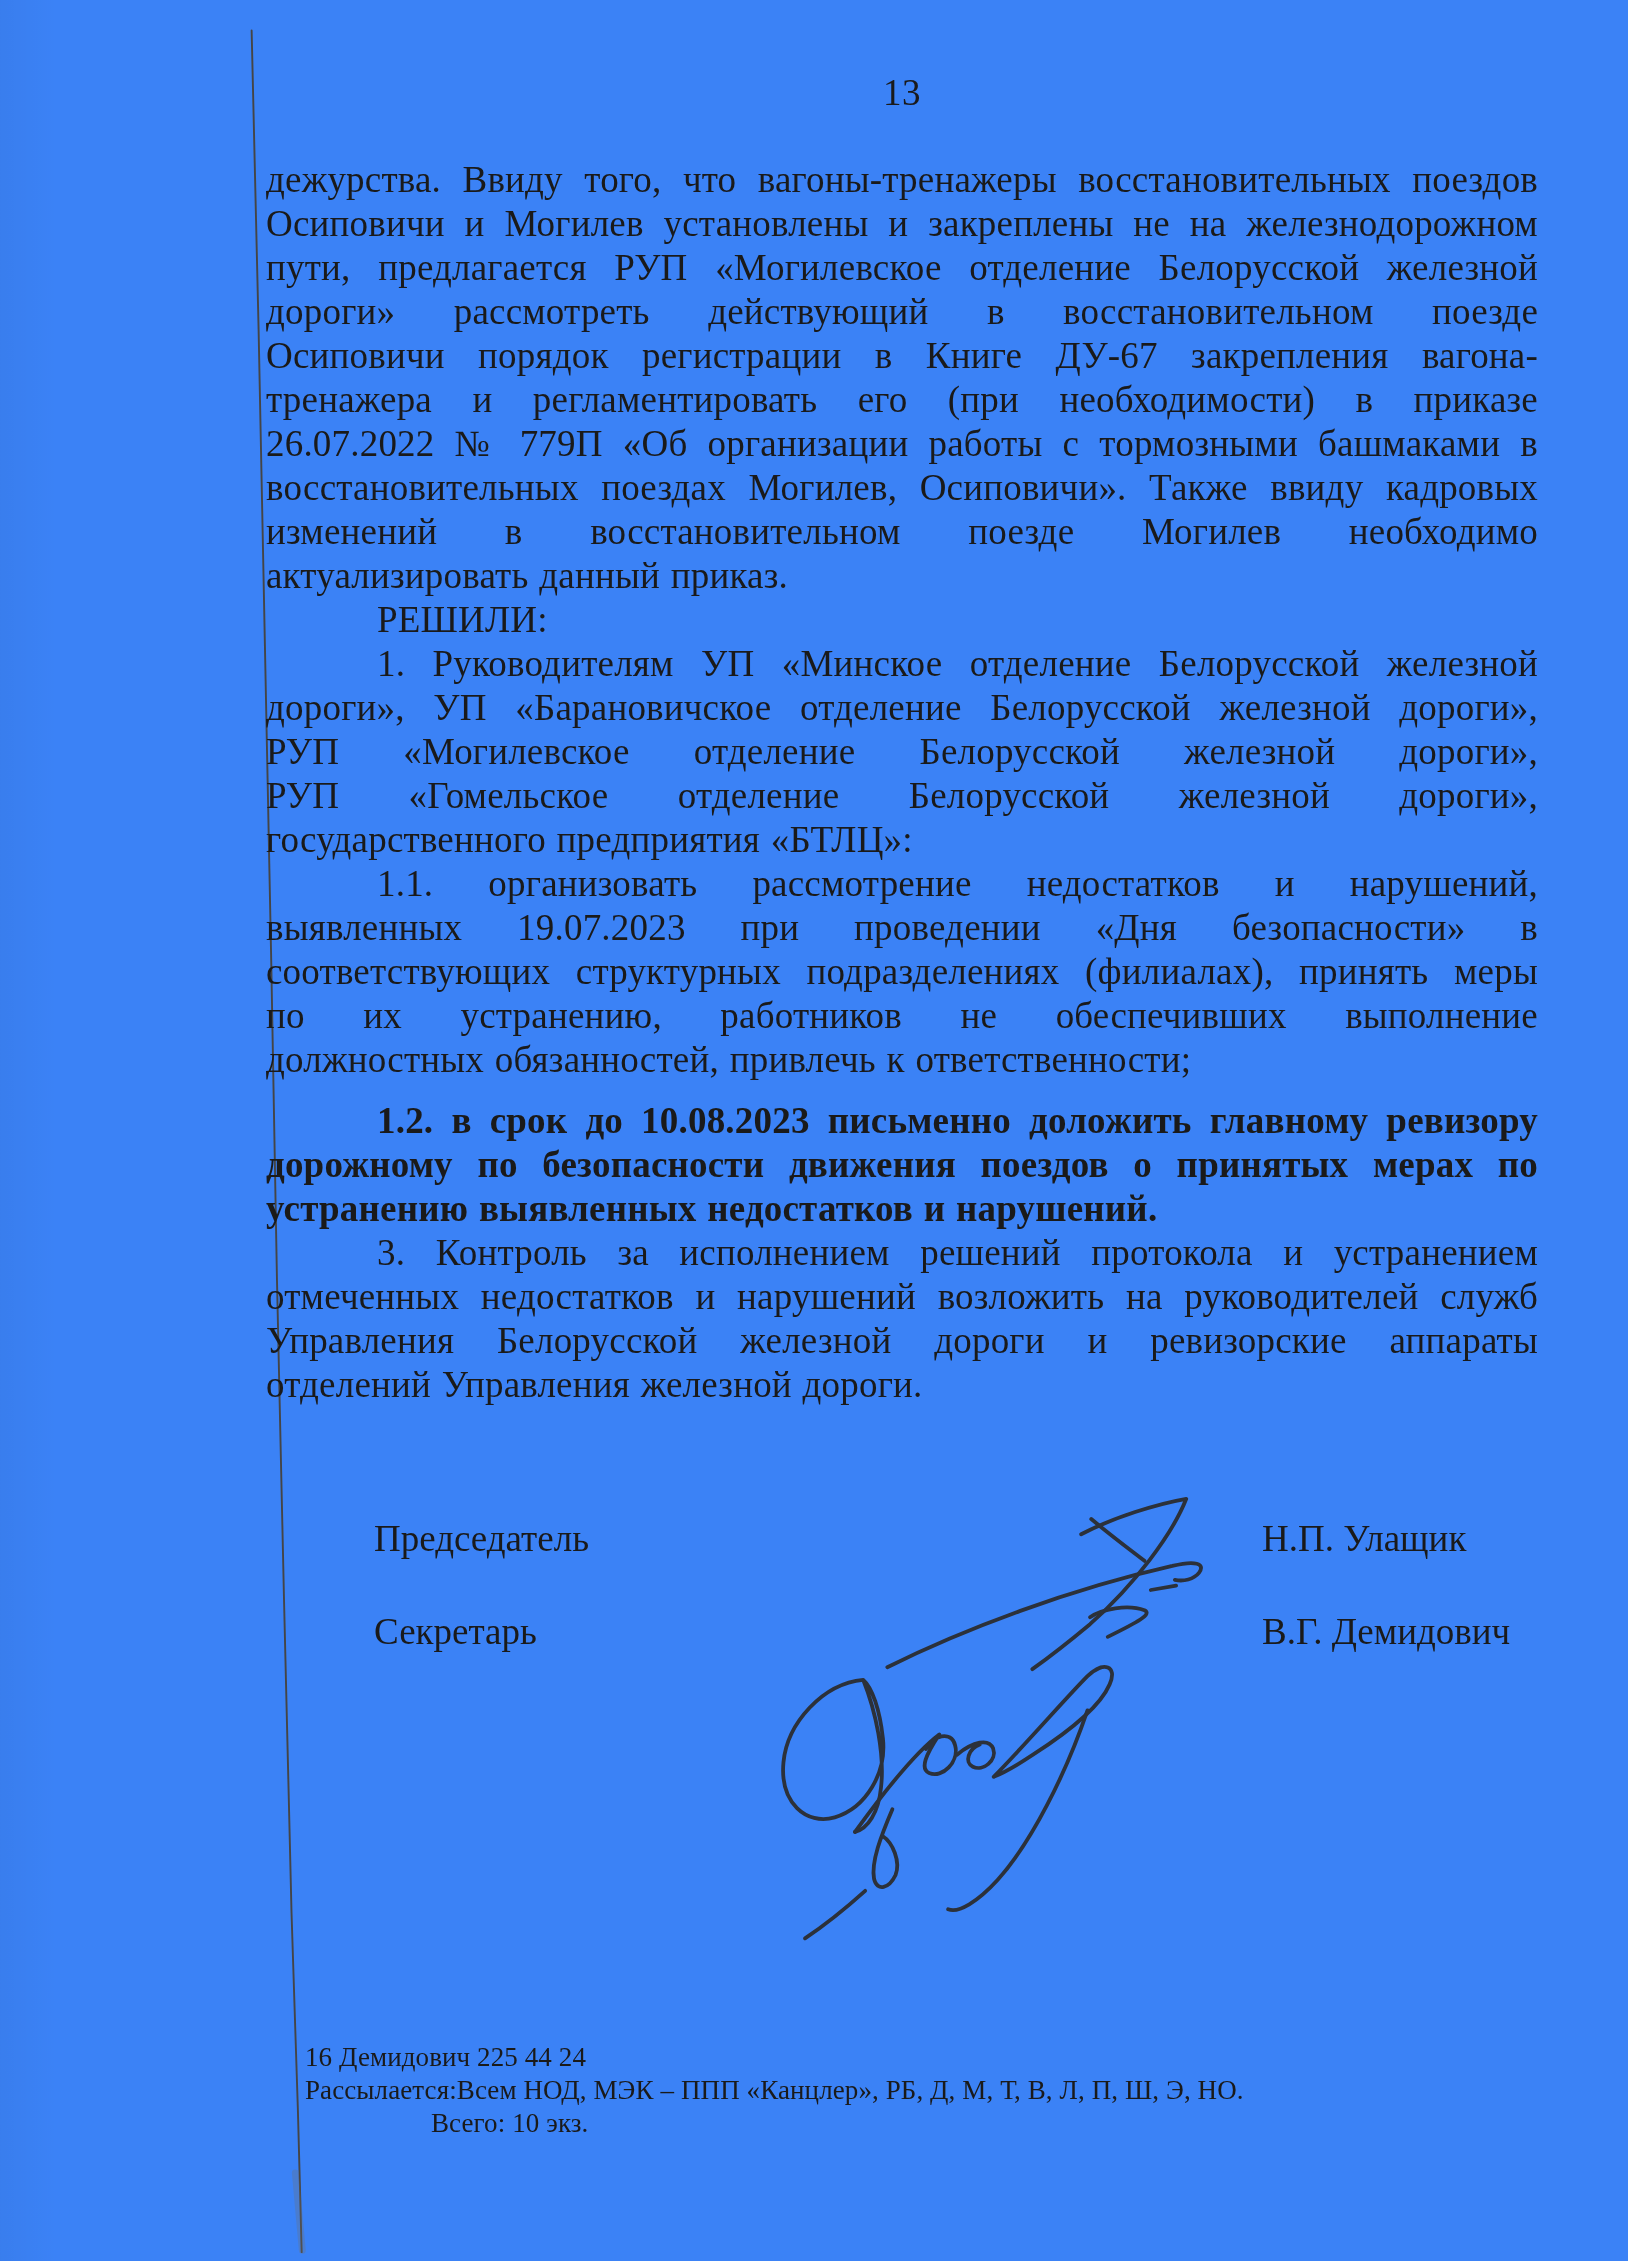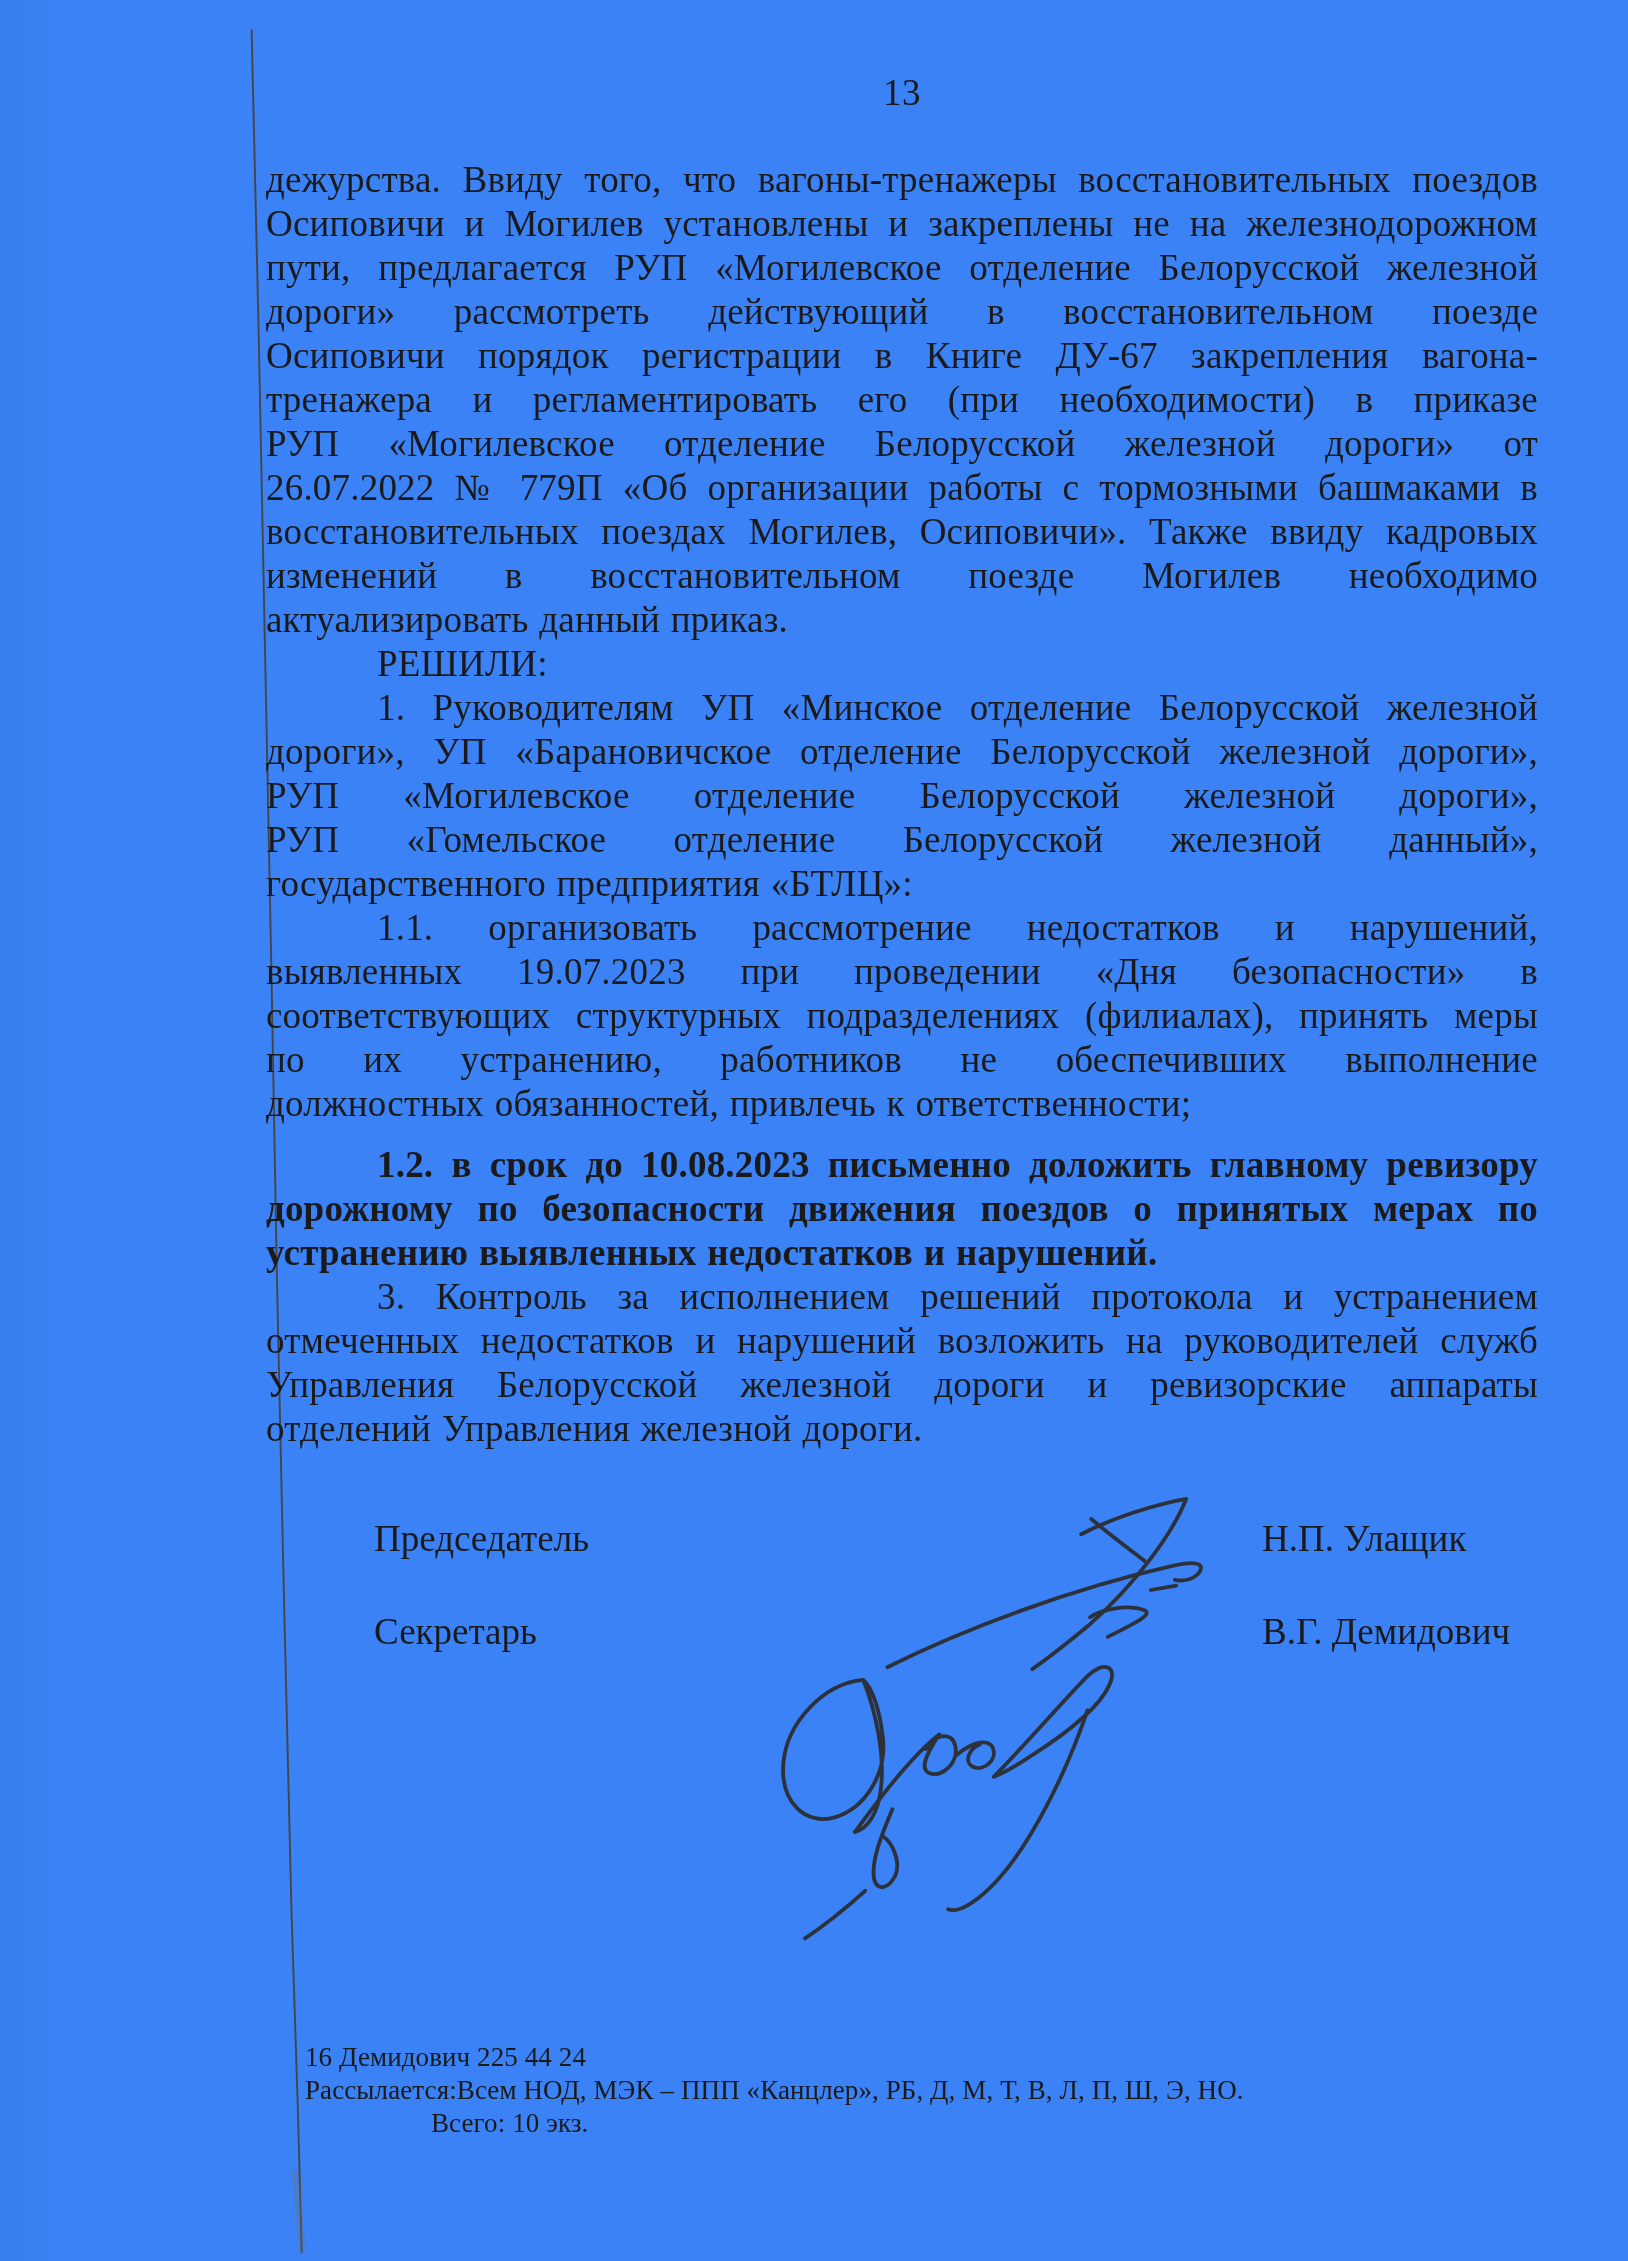--- a/index.html
+++ b/index.html
@@ -58,34 +58,33 @@
   <div class="pagenum">13</div>
 
   <div class="body-text">
       <div class="para">
         <div class="line">дежурства. Ввиду того, что вагоны-тренажеры восстановительных поездов</div>
         <div class="line">Осиповичи и Могилев установлены и закреплены не на железнодорожном</div>
         <div class="line">пути, предлагается РУП «Могилевское отделение Белорусской железной</div>
         <div class="line">дороги» рассмотреть действующий в восстановительном поезде</div>
         <div class="line">Осиповичи порядок регистрации в Книге ДУ-67 закрепления вагона-</div>
         <div class="line">тренажера и регламентировать его (при необходимости) в приказе</div>
-        <div class="line">РУП «Могилевское отделение Белорусской железной дороги» от</div>
         <div class="line">26.07.2022 № 779П «Об организации работы с тормозными башмаками в</div>
         <div class="line">восстановительных поездах Могилев, Осиповичи». Также ввиду кадровых</div>
         <div class="line">изменений в восстановительном поезде Могилев необходимо</div>
         <div class="line last">актуализировать данный приказ.</div>
       </div>
       <div class="para">
         <div class="line last ind">РЕШИЛИ:</div>
       </div>
       <div class="para">
         <div class="line ind">1. Руководителям УП «Минское отделение Белорусской железной</div>
         <div class="line">дороги», УП «Барановичское отделение Белорусской железной дороги»,</div>
         <div class="line">РУП «Могилевское отделение Белорусской железной дороги»,</div>
-        <div class="line">РУП «Гомельское отделение Белорусской железной данный»,</div>
+        <div class="line">РУП «Гомельское отделение Белорусской железной дороги»,</div>
         <div class="line last">государственного предприятия «БТЛЦ»:</div>
       </div>
       <div class="para">
         <div class="line ind">1.1. организовать рассмотрение недостатков и нарушений,</div>
         <div class="line">выявленных 19.07.2023 при проведении «Дня безопасности» в</div>
         <div class="line">соответствующих структурных подразделениях (филиалах), принять меры</div>
         <div class="line">по их устранению, работников не обеспечивших выполнение</div>
         <div class="line last">должностных обязанностей, привлечь к ответственности;</div>
       </div>
       <div class="para gap-before">

